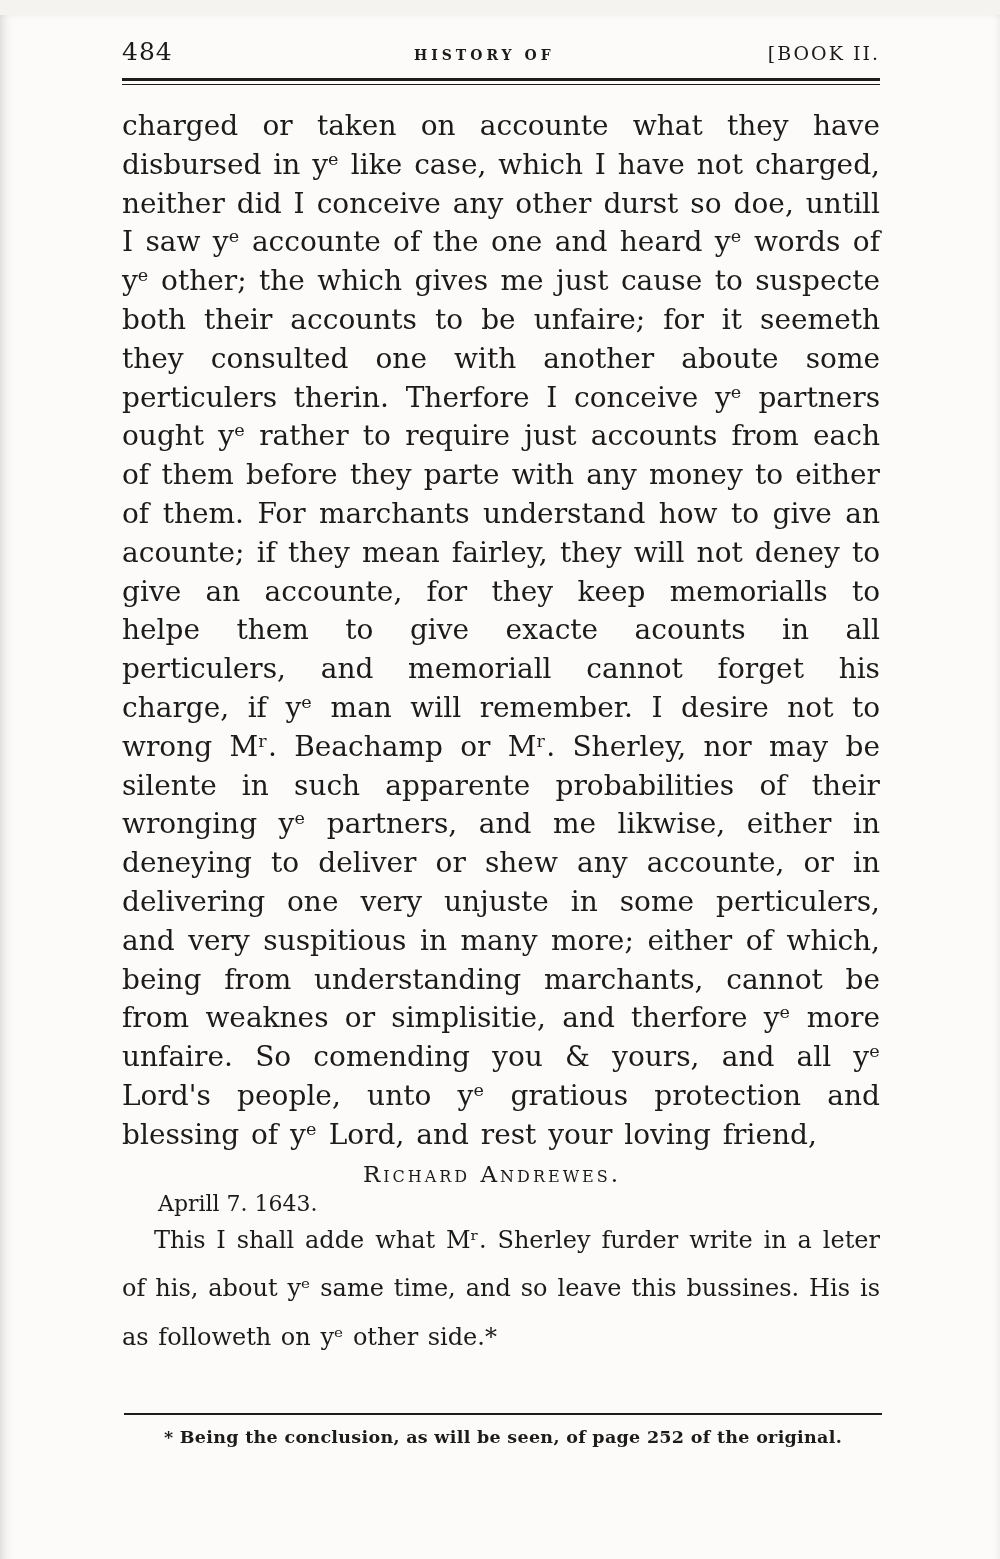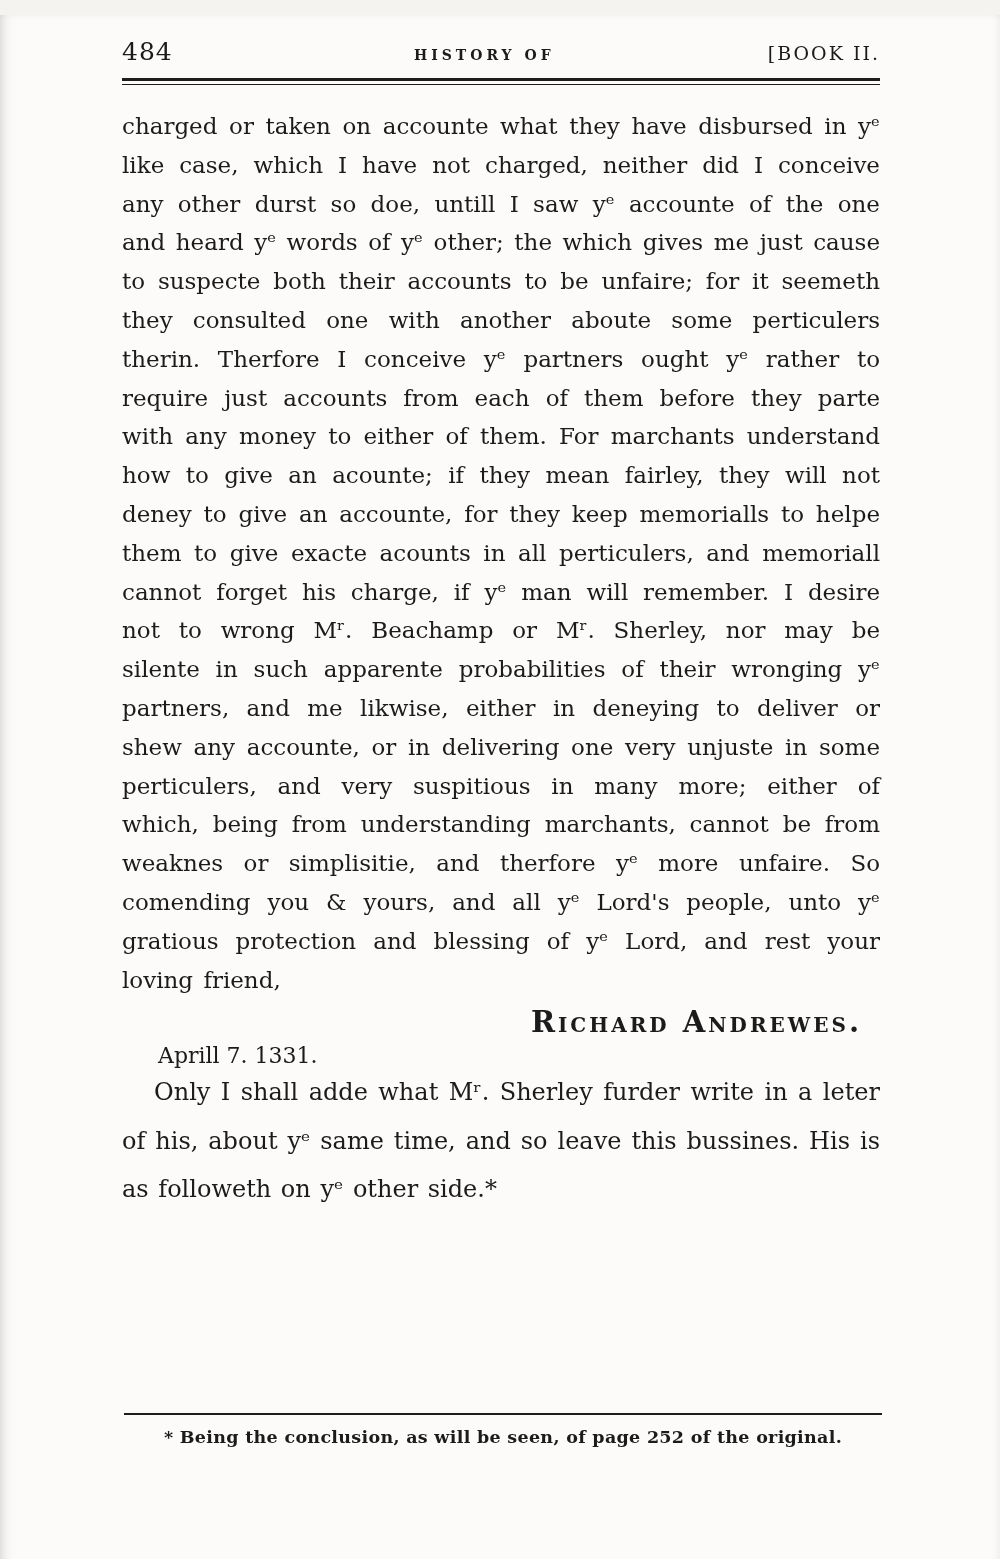--- a/index.html
+++ b/index.html
@@ -41,32 +41,31 @@
     letter-spacing: 2px;
   }
   .header-rule {
     margin-top: 12px;
     height: 3px;
     border-top: 3px solid #1d1d1d;
     border-bottom: 1px solid #1d1d1d;
   }
   .letter-body {
     margin: 22px 0 0 0;
-    font-size: 23px;
+    font-size: 28px;
     line-height: 38.8px;
     text-align: justify;
     word-spacing: 3px;
   }
   .signature {
     margin: 6px 18px 0 0;
-    text-align: right;
+    text-align: center;
     font-variant: small-caps;
-    font-size: 29px;
+    font-size: 23px;
     letter-spacing: 3px;
-    font-weight: bold;
   }
   .date-line {
     margin: 4px 0 0 36px;
     font-size: 22px;
   }
   .para {
     margin: 0;
     font-size: 24px;
     line-height: 48.5px;
     text-align: justify;
@@ -107,23 +106,23 @@
     <span class="page-number">484</span>
     <span class="running-title">HISTORY OF</span>
     <span class="book-label">[BOOK II.</span>
   </header>
 
   <div class="header-rule"></div>
 
   <main>
     <p class="letter-body">charged or taken on accounte what they have disbursed in yᵉ like case, which I have not charged, neither did I conceive any other durst so doe, untill I saw yᵉ accounte of the one and heard yᵉ words of yᵉ other; the which gives me just cause to suspecte both their accounts to be unfaire; for it seemeth they consulted one with another aboute some perticulers therin.  Therfore I conceive yᵉ partners ought yᵉ rather to require just accounts from each of them before they parte with any money to either of them.  For marchants understand how to give an acounte; if they mean fairley, they will not deney to give an accounte, for they keep memorialls to helpe them to give exacte acounts in all perticulers, and memoriall cannot forget his charge, if yᵉ man will remember.  I desire not to wrong Mʳ. Beachamp or Mʳ. Sherley, nor may be silente in such apparente probabilities of their wronging yᵉ partners, and me likwise, either in deneying to deliver or shew any accounte, or in delivering one very unjuste in some perticulers, and very suspitious in many more; either of which, being from understanding marchants, cannot be from weaknes or simplisitie, and therfore yᵉ more unfaire.  So comending you &amp; yours, and all yᵉ Lord's people, unto yᵉ gratious protection and blessing of yᵉ Lord, and rest your loving friend,</p>
     <p class="signature">Richard Andrewes.</p>
-    <p class="date-line">Aprill 7. 1331.</p>
+    <p class="date-line">Aprill 7. 1643.</p>
 
-    <p class="para para-next">Only I shall adde what Mʳ. Sherley furder write in a leter of his, about yᵉ same time, and so leave this bussines.  His is as followeth on yᵉ other side.*</p>
+    <p class="para para-next">This I shall adde what Mʳ. Sherley furder write in a leter of his, about yᵉ same time, and so leave this bussines.  His is as followeth on yᵉ other side.*</p>
   </main>
 
   <footer class="page-footer">
     <hr class="footnote-rule">
     <p class="footnote">* Being the conclusion, as will be seen, of page 252 of the original.</p>
   </footer>
 
 </div>
 
 </body></html>

